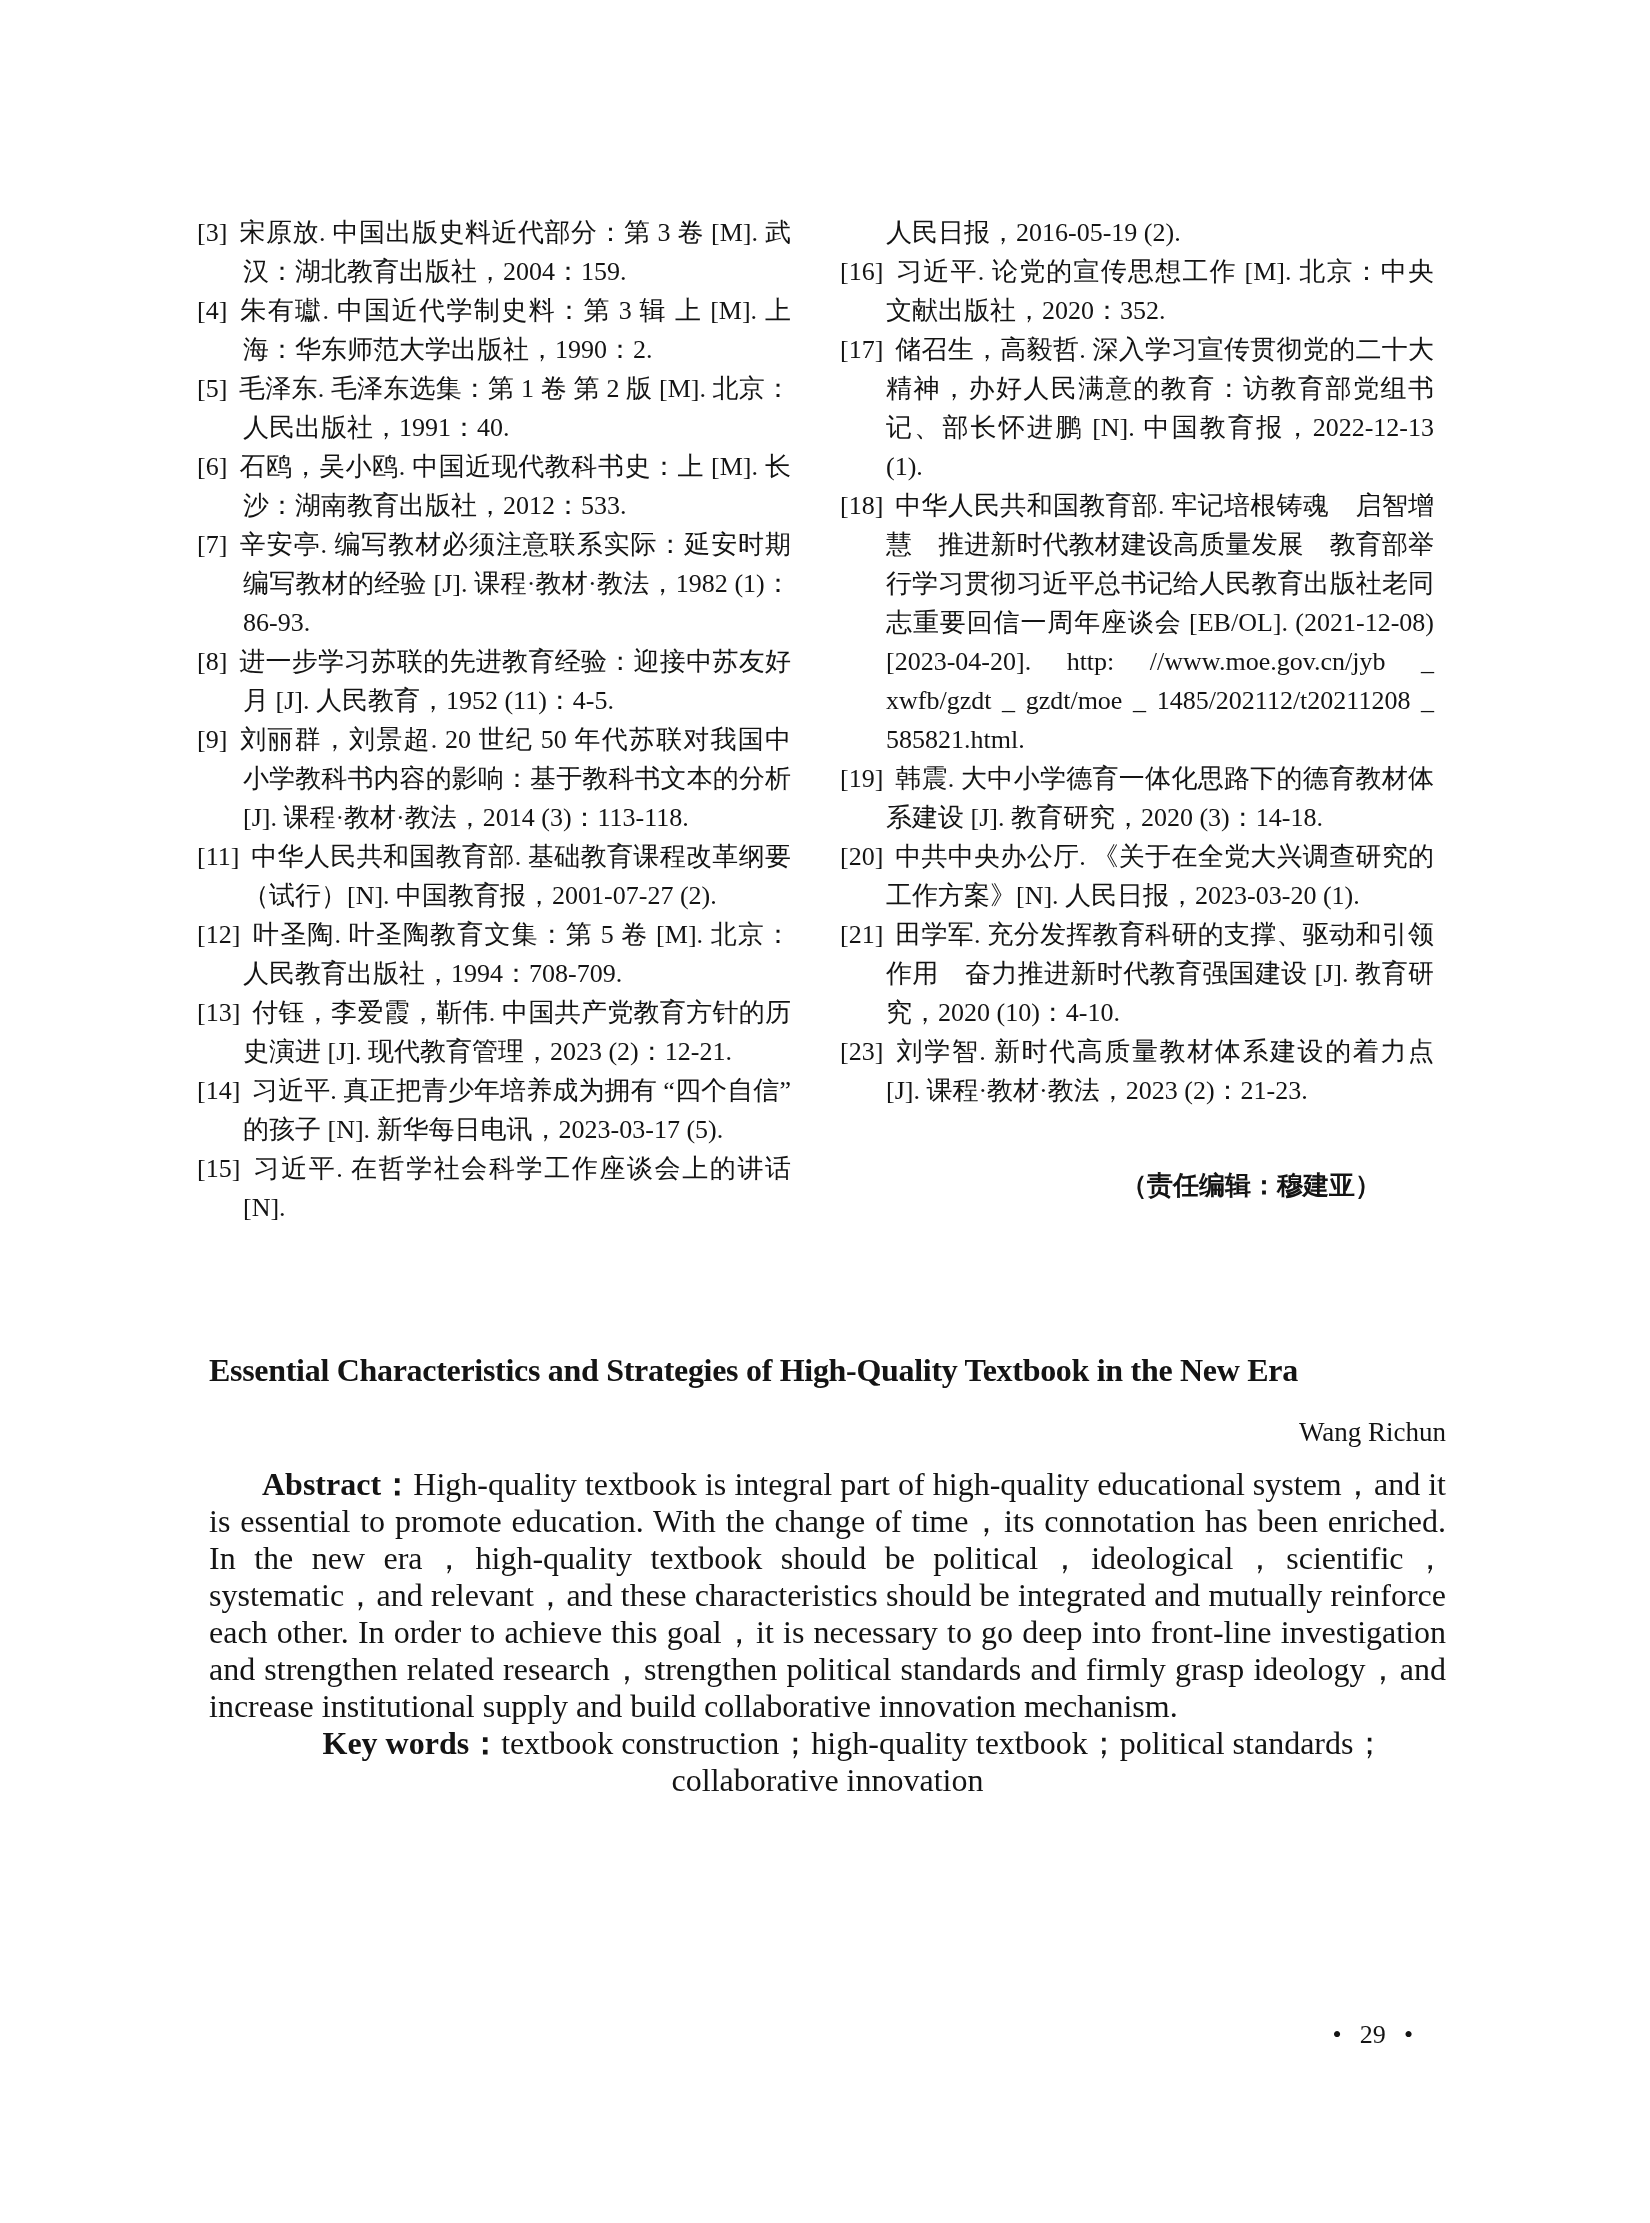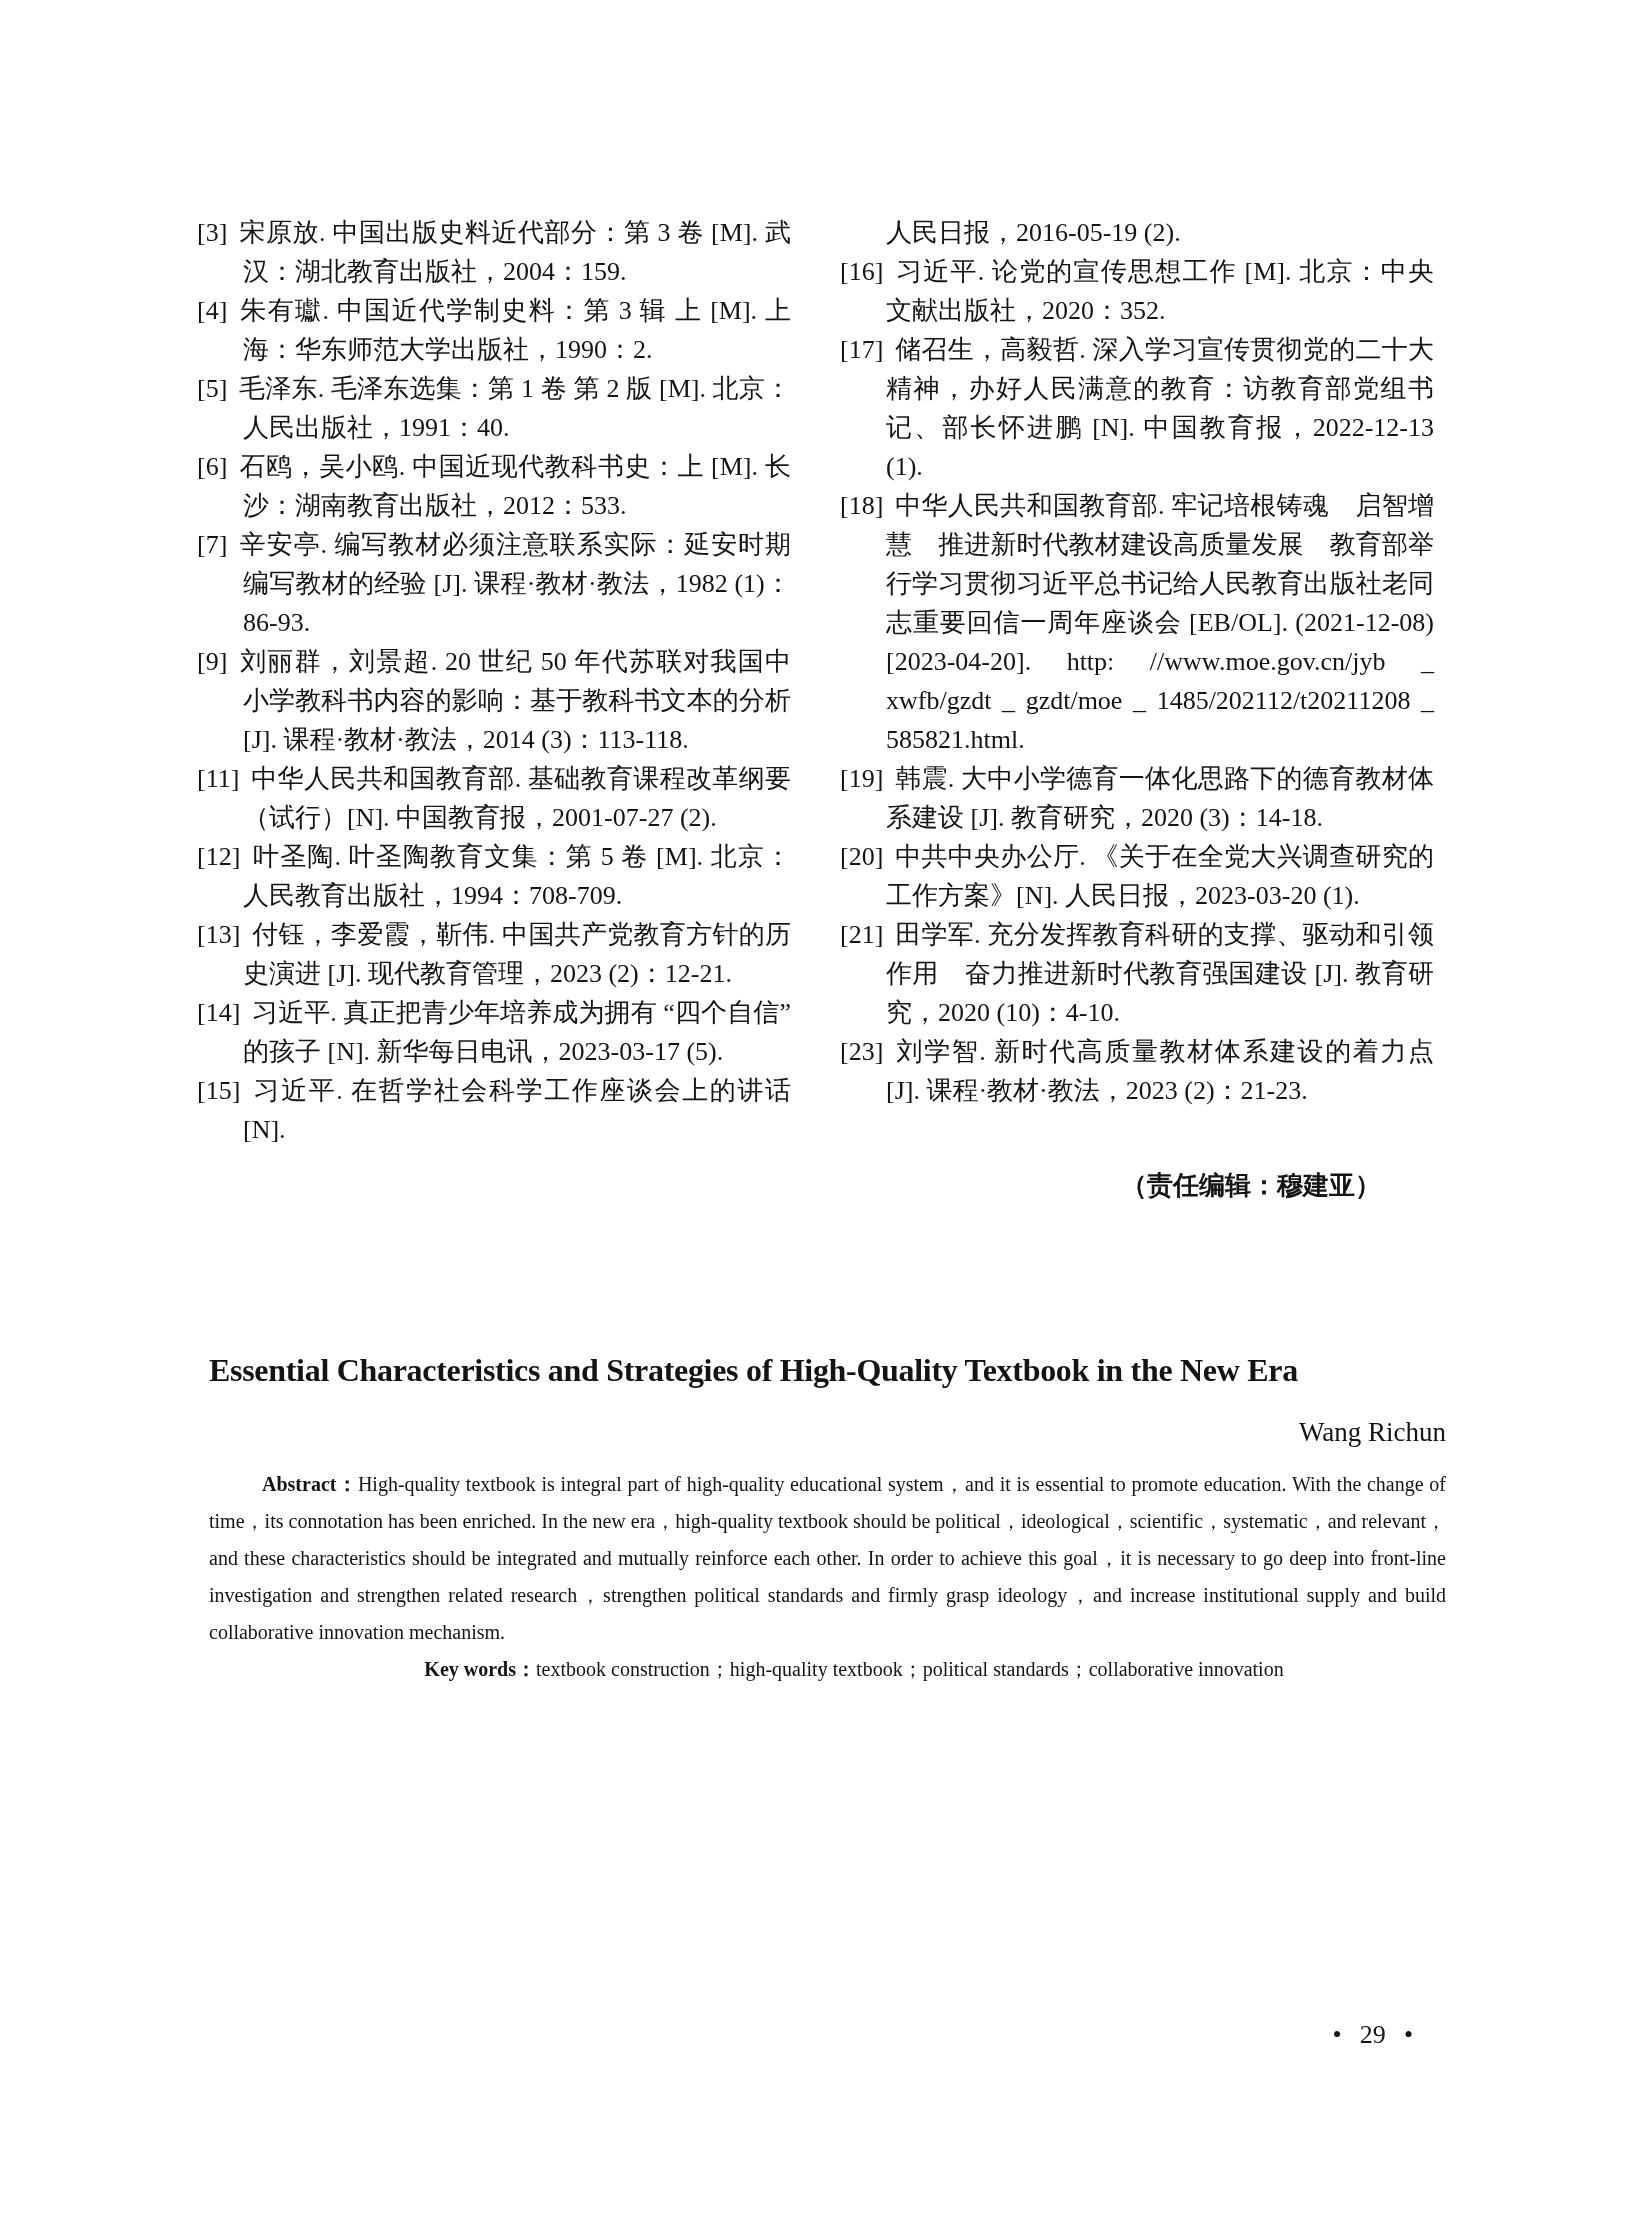--- a/index.html
+++ b/index.html
@@ -33,21 +33,21 @@
   }
   .english { position: absolute; left: 209px; top: 1351px; width: 1237px; }
   .en-title {
     margin: 0; text-align: left;
     font-size: 32px; font-weight: bold; line-height: 1.2;
     letter-spacing: -0.3px;
   }
   .en-author { margin: 26px 0 12px 0; text-align: right; font-size: 27px; line-height: 1.3; }
   .en-para {
     margin: 15.5px 0 0 0;
-    font-size: 20px; line-height: 37px;
+    font-size: 32px; line-height: 37px;
     text-align: justify; text-indent: 53px;
   }
   .en-keywords { margin: 0; text-align: center; }
   .page-number {
     position: absolute; top: 2020px; right: 238px;
     font-size: 26px; word-spacing: 11.6px;
   }
 </style>
 </head>
 <body>
@@ -60,20 +60,21 @@
         <p class="ref"><span class="ref-num">[3]</span><span class="ref-text">宋原放. 中国出版史料近代部分：第 3 卷 [M]. 武汉：湖北教育出版社，2004：159.</span></p>
 
         <p class="ref"><span class="ref-num">[4]</span><span class="ref-text">朱有瓛. 中国近代学制史料：第 3 辑 上 [M]. 上海：华东师范大学出版社，1990：2.</span></p>
 
         <p class="ref"><span class="ref-num">[5]</span><span class="ref-text">毛泽东. 毛泽东选集：第 1 卷 第 2 版 [M]. 北京：人民出版社，1991：40.</span></p>
 
         <p class="ref"><span class="ref-num">[6]</span><span class="ref-text">石鸥，吴小鸥. 中国近现代教科书史：上 [M]. 长沙：湖南教育出版社，2012：533.</span></p>
 
         <p class="ref"><span class="ref-num">[7]</span><span class="ref-text">辛安亭. 编写教材必须注意联系实际：延安时期编写教材的经验 [J]. 课程·教材·教法，1982 (1)：86-93.</span></p>
 
+        <p class="ref"><span class="ref-num">[8]</span><span class="ref-text">进一步学习苏联的先进教育经验：迎接中苏友好月 [J]. 人民教育，1952 (11)：4-5.</span></p>
 
         <p class="ref"><span class="ref-num">[9]</span><span class="ref-text">刘丽群，刘景超. 20 世纪 50 年代苏联对我国中小学教科书内容的影响：基于教科书文本的分析 [J]. 课程·教材·教法，2014 (3)：113-118.</span></p>
 
 
         <p class="ref"><span class="ref-num">[11]</span><span class="ref-text">中华人民共和国教育部. 基础教育课程改革纲要（试行）[N]. 中国教育报，2001-07-27 (2).</span></p>
 
         <p class="ref"><span class="ref-num">[12]</span><span class="ref-text">叶圣陶. 叶圣陶教育文集：第 5 卷 [M]. 北京：人民教育出版社，1994：708-709.</span></p>
 
         <p class="ref"><span class="ref-num">[13]</span><span class="ref-text">付钰，李爱霞，靳伟. 中国共产党教育方针的历史演进 [J]. 现代教育管理，2023 (2)：12-21.</span></p>
 

